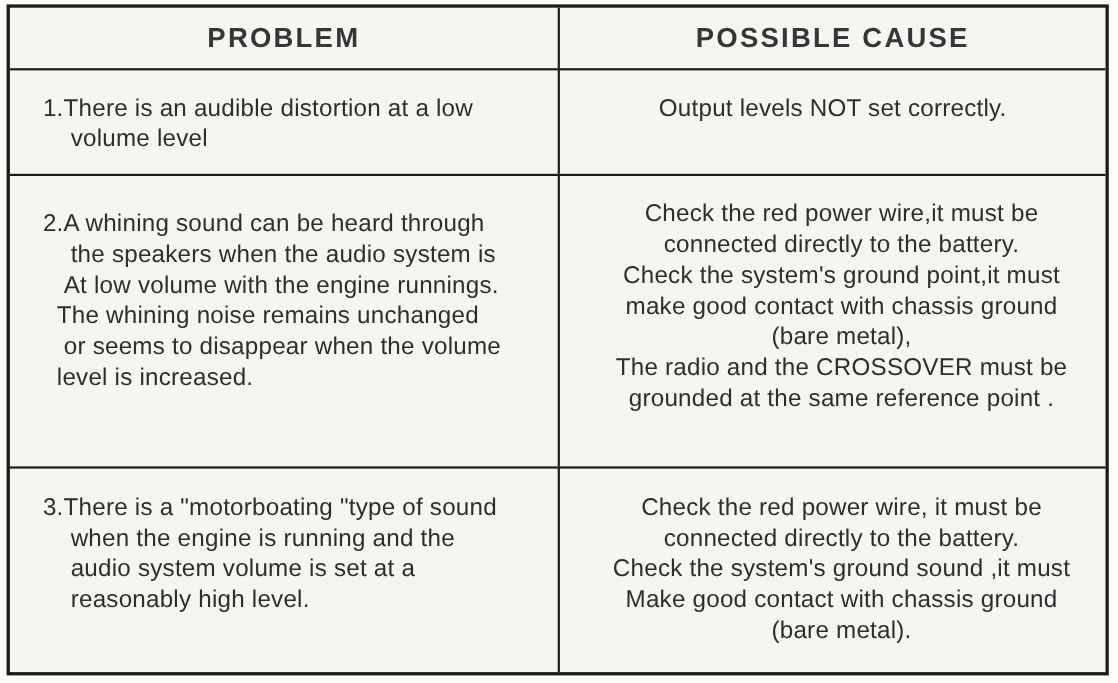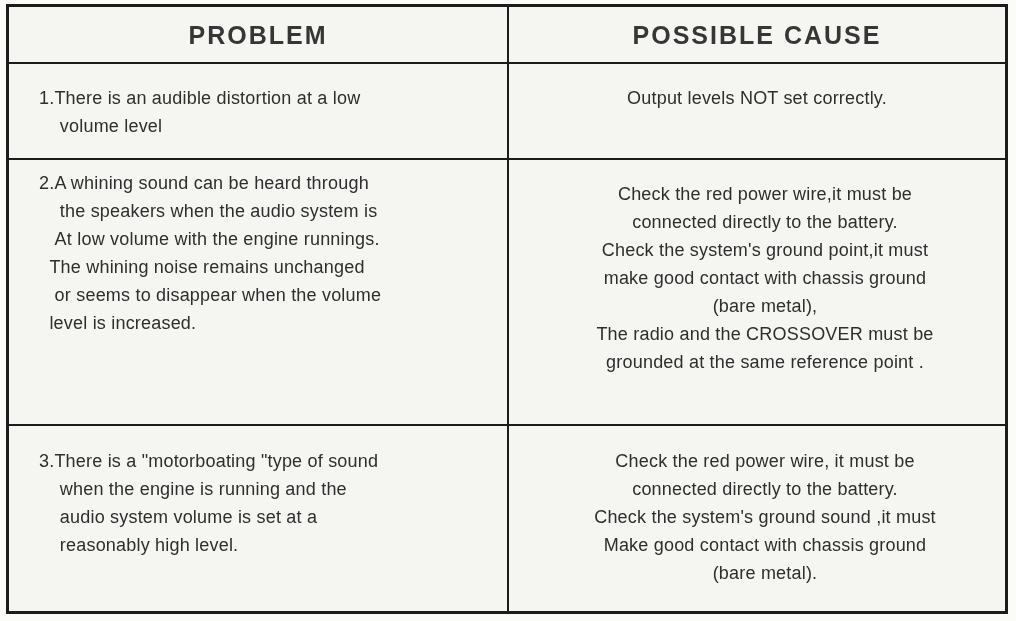--- a/index.html
+++ b/index.html
@@ -28,21 +28,21 @@
     border: 3px solid #1c1c1c;
     background: #f5f5f2;
     display: grid;
     grid-template-columns: 1fr 1fr;
     grid-template-rows: 55px 96px 266px 1fr;
     box-sizing: border-box;
   }
   .cell {
     box-sizing: border-box;
     white-space: pre-wrap;
-    font-size: 18px;
+    font-size: 22px;
     line-height: 28px;
     letter-spacing: 0.2px;
     padding: 20px 14px 8px 30px;
     overflow: hidden;
   }
   .cause-col {
     border-left: 2px solid #1c1c1c;
     text-align: center;
   }
   .row-border {
@@ -56,21 +56,21 @@
     display: flex;
     align-items: center;
     justify-content: center;
     padding: 4px;
     white-space: normal;
   }
   .center-text {
     text-align: center;
     padding-left: 14px;
   }
-  .pad-r2p { padding-top: 9px; }
+  .pad-r2p { padding-top: 29px; }
   .pad-r2c { }
   .pad-r3  { padding-top: 21px; }
 </style>
 </head>
 <body>
 
 <div class="page">
   <div class="tbl">
 
     <div class="cell header-cell">PROBLEM</div>

